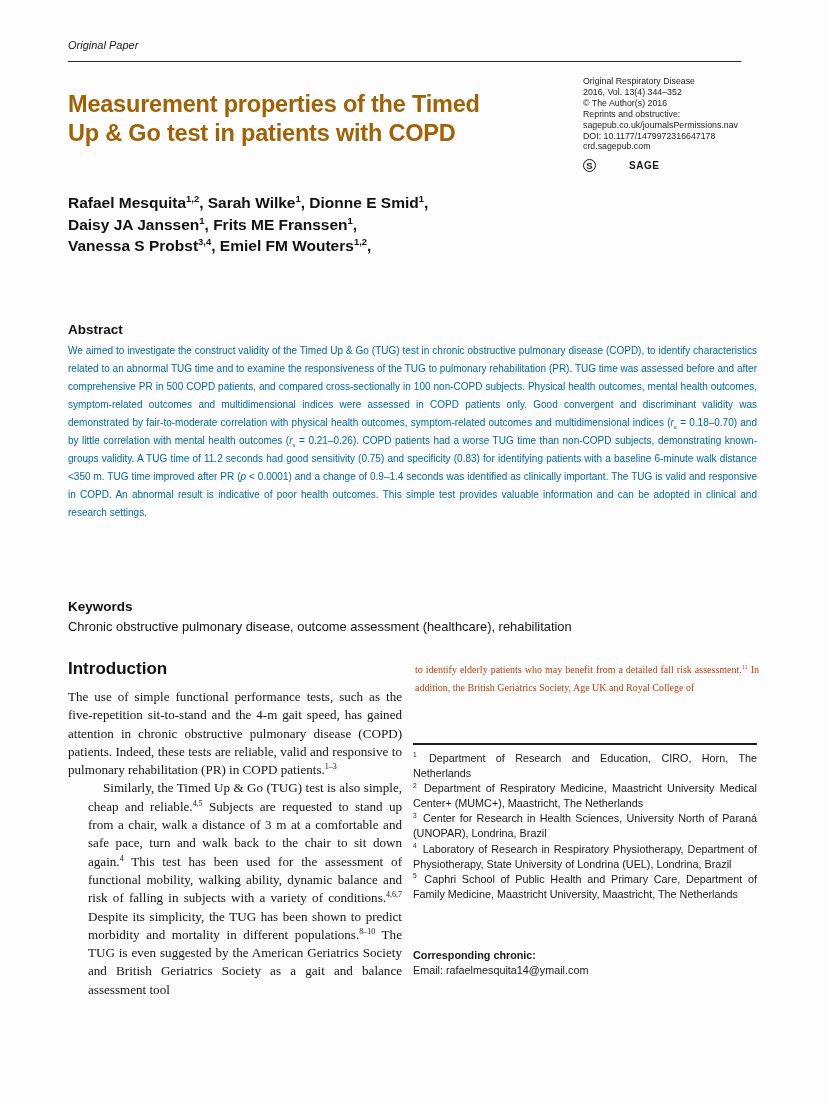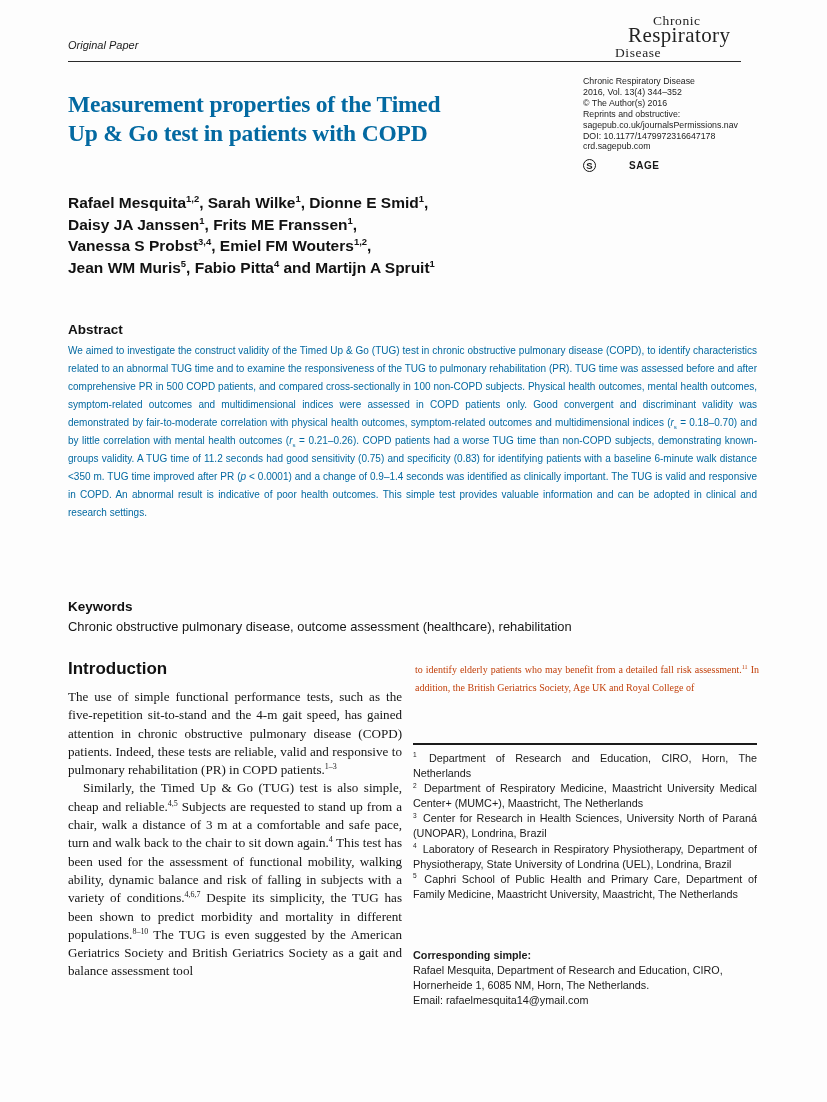--- a/index.html
+++ b/index.html
@@ -40,21 +40,21 @@
   .sage-s {
     display: inline-flex; align-items: center; justify-content: center;
     width: 13px; height: 13px; border: 1.4px solid #161616; border-radius: 50%;
     font-size: 9.5px; font-weight: bold; margin-right: 1px;
   }
   .sage-word { font-size: 10px; font-weight: bold; letter-spacing: 0.5px; margin-left: 32px; }
   
   .article-title {
     position: absolute; left: 68px; top: 90px; width: 540px;
     font-size: 23.5px; font-weight: bold; line-height: 28.5px;
-    letter-spacing: -0.2px; color: #0369a1; font-family: Liberation Serif, serif;
+    letter-spacing: -0.2px; color: #a16207;
   }
   .authors {
     position: absolute; left: 68px; top: 192px; width: 520px;
     font-size: 15.5px; font-weight: bold; line-height: 21.5px; color: #111;
   }
   sup { font-size: 61%; line-height: 0; vertical-align: super; }
   sub { font-size: 61%; line-height: 0; vertical-align: sub; }
   
   .abstract-heading, .keywords-heading {
     position: absolute; left: 68px;
@@ -73,21 +73,21 @@
   
   .intro-heading {
     position: absolute; left: 68px; top: 659px;
     font-size: 17px; font-weight: bold; color: #111;
   }
   .intro-body {
     position: absolute; left: 68px; top: 688px; width: 334px;
     font-family: "Liberation Serif", serif;
     font-size: 13.1px; line-height: 18.3px; text-align: justify; color: #141414;
   }
-  .intro-body p + p { text-indent: 15px; }
+  .intro-body p + p { text-indent: 15px; margin-left: 20px; }
   .right-col-text {
     position: absolute; left: 415px; top: 661px; width: 344px;
     font-family: "Liberation Serif", serif;
     font-size: 10px; line-height: 18.3px; text-align: justify; color: #c2410c;
   }
   
   .footnote-rule {
     position: absolute; left: 413px; top: 743px;
     width: 344px; height: 2px; background: #1b1b1b;
   }
@@ -103,28 +103,23 @@
   .corresponding .head { font-weight: bold; }
 </style>
 </head>
 <body>
 
 <div class="page">
 
   <div class="section-label">Original Paper</div>
   <div class="header-rule"></div>
 
-  <div class="journal-logo">
-    <div class="logo-top">Chronic</div>
-    <div class="logo-middle">Respiratory</div>
-    <div class="logo-bottom">Disease</div>
-  </div>
 
   <div class="citation">
-    <div>Chronic Respiratory Disease</div>
+    <div>Original Respiratory Disease</div>
     <div>2016, Vol. 13(4) 344–352</div>
     <div>© The Author(s) 2016</div>
     <div>Reprints and obstructive:</div>
     <div>sagepub.co.uk/journalsPermissions.nav</div>
     <div>DOI: 10.1177/1479972316647178</div>
     <div>crd.sagepub.com</div>
   </div>
   <div class="sage-logo">
     <span class="sage-s">S</span>
     <span class="sage-word">SAGE</span>
@@ -132,21 +127,20 @@
 
   <div class="article-title">
     <div>Measurement properties of the Timed</div>
     <div>Up &amp; Go test in patients with COPD</div>
   </div>
 
   <div class="authors">
     <div>Rafael Mesquita<sup>1,2</sup>, Sarah Wilke<sup>1</sup>, Dionne E Smid<sup>1</sup>,</div>
     <div>Daisy JA Janssen<sup>1</sup>, Frits ME Franssen<sup>1</sup>,</div>
     <div>Vanessa S Probst<sup>3,4</sup>, Emiel FM Wouters<sup>1,2</sup>,</div>
-    <div>Jean WM Muris<sup>5</sup>, Fabio Pitta<sup>4</sup> and Martijn A Spruit<sup>1</sup></div>
   </div>
 
   <div class="abstract-heading">Abstract</div>
   <div class="abstract-text">We aimed to investigate the construct validity of the Timed Up &amp; Go (TUG) test in chronic obstructive pulmonary disease (COPD), to identify characteristics related to an abnormal TUG time and to examine the responsiveness of the TUG to pulmonary rehabilitation (PR). TUG time was assessed before and after comprehensive PR in 500 COPD patients, and compared cross-sectionally in 100 non-COPD subjects. Physical health outcomes, mental health outcomes, symptom-related outcomes and multidimensional indices were assessed in COPD patients only. Good convergent and discriminant validity was demonstrated by fair-to-moderate correlation with physical health outcomes, symptom-related outcomes and multidimensional indices (<i>r</i><sub>s</sub> = 0.18–0.70) and by little correlation with mental health outcomes (<i>r</i><sub>s</sub> = 0.21–0.26). COPD patients had a worse TUG time than non-COPD subjects, demonstrating known-groups validity. A TUG time of 11.2 seconds had good sensitivity (0.75) and specificity (0.83) for identifying patients with a baseline 6-minute walk distance &lt;350 m. TUG time improved after PR (<i>p</i> &lt; 0.0001) and a change of 0.9–1.4 seconds was identified as clinically important. The TUG is valid and responsive in COPD. An abnormal result is indicative of poor health outcomes. This simple test provides valuable information and can be adopted in clinical and research settings.</div>
 
   <div class="keywords-heading">Keywords</div>
   <div class="keywords-text">Chronic obstructive pulmonary disease, outcome assessment (healthcare), rehabilitation</div>
 
   <div class="intro-heading">Introduction</div>
   <div class="intro-body">
@@ -160,18 +154,17 @@
 
   <div class="affiliations">
     <div class="aff"><sup>1</sup> Department of Research and Education, CIRO, Horn, The Netherlands</div>
     <div class="aff"><sup>2</sup> Department of Respiratory Medicine, Maastricht University Medical Center+ (MUMC+), Maastricht, The Netherlands</div>
     <div class="aff"><sup>3</sup> Center for Research in Health Sciences, University North of Paraná (UNOPAR), Londrina, Brazil</div>
     <div class="aff"><sup>4</sup> Laboratory of Research in Respiratory Physiotherapy, Department of Physiotherapy, State University of Londrina (UEL), Londrina, Brazil</div>
     <div class="aff"><sup>5</sup> Caphri School of Public Health and Primary Care, Department of Family Medicine, Maastricht University, Maastricht, The Netherlands</div>
   </div>
 
   <div class="corresponding">
-    <div class="head">Corresponding simple:</div>
-    <div>Rafael Mesquita, Department of Research and Education, CIRO, Hornerheide 1, 6085 NM, Horn, The Netherlands.</div>
+    <div class="head">Corresponding chronic:</div>
     <div>Email: rafaelmesquita14@ymail.com</div>
   </div>
 
 </div>
 
 </body></html>

